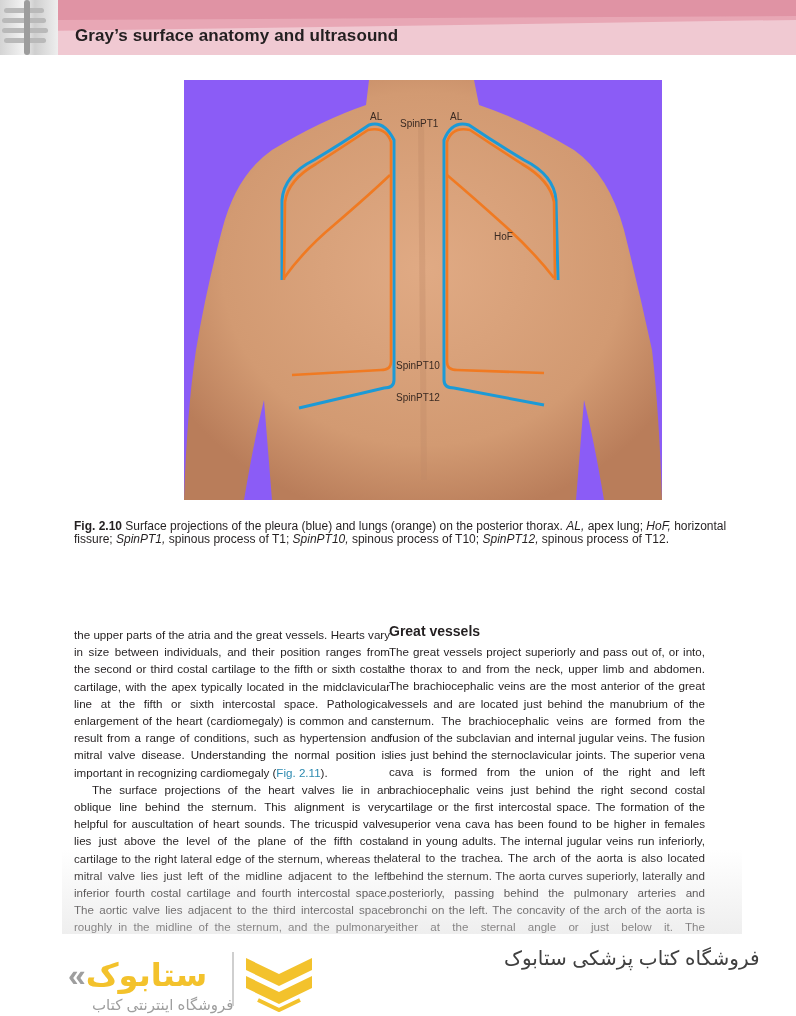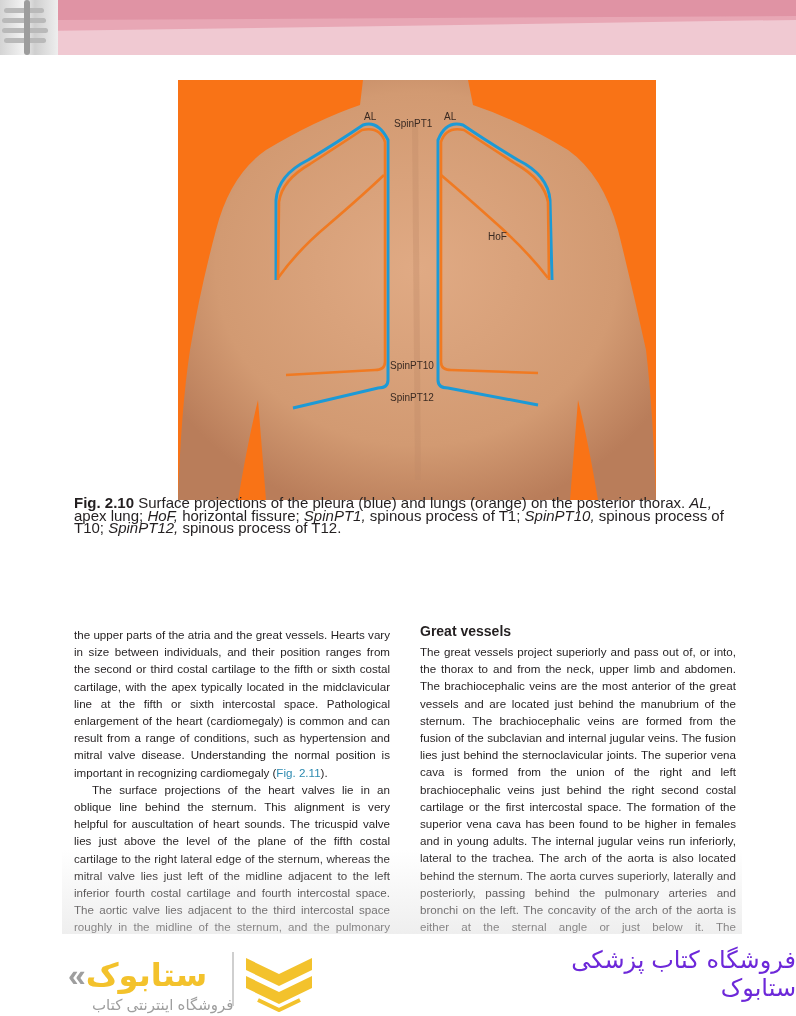--- a/index.html
+++ b/index.html
@@ -4,57 +4,58 @@
 <style>
   html,body{margin:0;padding:0;}
   body{width:796px;height:1016px;position:relative;overflow:hidden;background:#ffffff;font-family:"Liberation Sans","DejaVu Sans",sans-serif;color:#231f20;}
   .header{position:absolute;left:0;top:0;width:796px;height:55px;}
   .header-band{position:absolute;left:58px;top:0;width:738px;height:55px;background:#e093a4;}
   .header-light{position:absolute;left:58px;top:16px;width:738px;height:39px;background:#f0c9d2;clip-path:polygon(0 38%,100% 10%,100% 100%,0 100%);}
   .header-mid{position:absolute;left:58px;top:16px;width:738px;height:20px;background:#e8a7b5;clip-path:polygon(0 20%,100% 0,100% 55%,0 100%);}
   .header-thumb{position:absolute;left:0;top:0;width:58px;height:55px;background:linear-gradient(90deg,#d4d4d4,#f2f2f2 40%,#cfcfcf 60%,#eeeeee);}
   .rib{position:absolute;height:5px;border-radius:3px;background:#b9b9b9;}
   .header-title{position:absolute;left:75px;top:26px;font-size:17px;font-weight:bold;color:#231f20;letter-spacing:0.1px;}
-  .figure{position:absolute;left:178px;top:80px;width:478px;height:420px;background:#f97316;}
+  .figure{position:absolute;left:184px;top:80px;width:478px;height:420px;background:#8b5cf6;}
   .figure svg{display:block;}
   .fig-label{font-family:"Liberation Sans",sans-serif;font-size:10px;fill:#3a2a22;}
-  .caption{position:absolute;left:74px;top:497px;width:660px;font-size:15px;line-height:12.5px;color:#231f20;}
+  .caption{position:absolute;left:74px;top:520px;width:660px;font-size:12px;line-height:12.5px;color:#231f20;}
   .caption b{font-weight:bold;}
   .col{position:absolute;top:582px;width:316px;font-size:11.6px;line-height:17.2px;text-align:justify;color:#231f20;margin-top:44px;}
   .col p{margin:0;}
   .col-left{left:74px;}
-  .col-right{left:420px;}
+  .col-right{left:389px;}
   .indent{text-indent:18px;}
   .link{color:#2d8ab0;}
   .h2{font-size:14px;font-weight:bold;margin:-4px 0 3px 0;line-height:18px;}
   .fade{position:absolute;left:62px;top:850px;width:680px;height:84px;background:linear-gradient(180deg,rgba(255,255,255,0),rgba(225,225,225,0.55));}
   .footer{position:absolute;left:0;top:934px;width:796px;height:64px;background:#ffffff;text-decoration:underline;}
   .logo-text{position:absolute;left:68px;top:22px;font-size:32px;font-weight:bold;letter-spacing:-1px;}
   .logo-chev{color:#9e9e9e;}
   .logo-name{color:#f3c22c;}
   .logo-sub{position:absolute;left:92px;top:62px;font-size:15px;color:#9e9e9e;}
   .logo-sep{position:absolute;left:232px;top:18px;width:2px;height:54px;background:#cfcfcf;}
-  .persian{position:absolute;left:504px;top:12px;font-size:24px;color:#6d28d9;direction:rtl;}
+  .persian{position:absolute;left:504px;top:12px;font-size:20px;color:#404040;direction:rtl;}
   .url{position:absolute;left:410px;top:48px;font-size:24px;font-weight:bold;letter-spacing:7px;color:#111;}
   .url .y{color:#f3c22c;}
 </style>
 </head>
 <body>
 
 <div class="header">
   <div class="header-thumb">
     <div class="rib" style="left:4px;top:8px;width:40px;"></div>
     <div class="rib" style="left:2px;top:18px;width:44px;"></div>
     <div class="rib" style="left:2px;top:28px;width:46px;"></div>
     <div class="rib" style="left:4px;top:38px;width:42px;"></div>
     <div class="rib" style="left:24px;top:0;width:6px;height:55px;background:#9c9c9c;"></div>
   </div>
   <div class="header-band"></div>
   <div class="header-mid"></div>
   <div class="header-light"></div>
+  <div class="header-title">Gray’s surface anatomy and ultrasound</div>
 </div>
 
 <div class="figure">
   <svg width="478" height="420" viewBox="0 0 478 420">
     <defs>
       <radialGradient id="skin" cx="50%" cy="45%" r="60%">
         <stop offset="0%" stop-color="#e0aa84"></stop>
         <stop offset="70%" stop-color="#d29a72"></stop>
         <stop offset="100%" stop-color="#b97d5a"></stop>
       </radialGradient>

